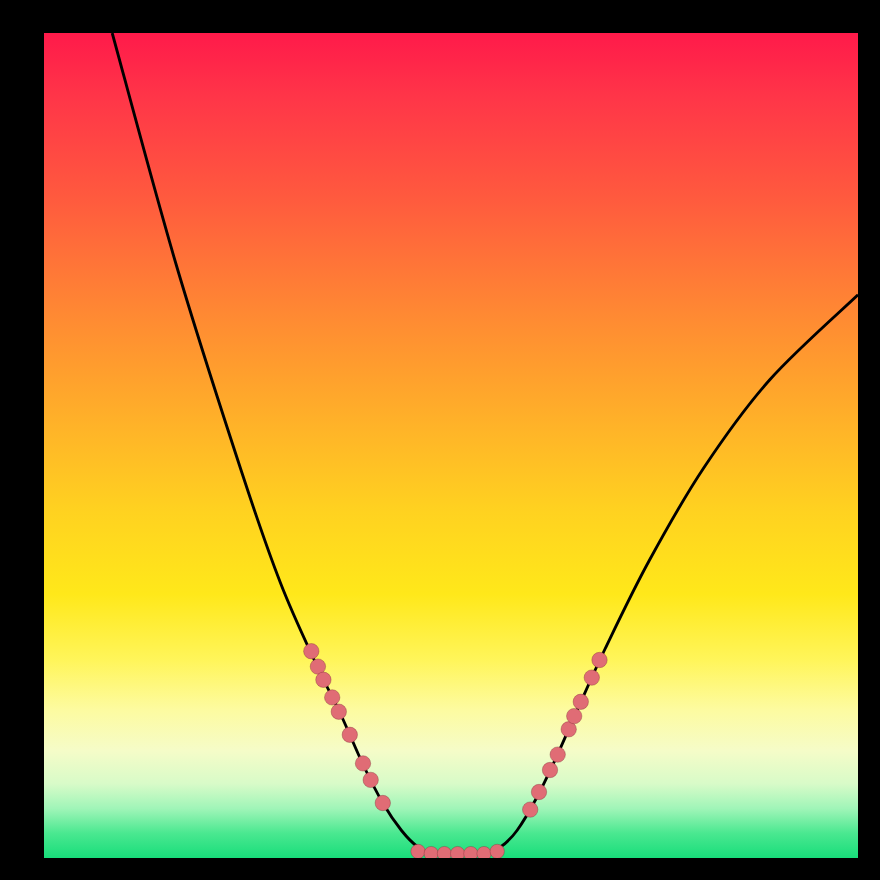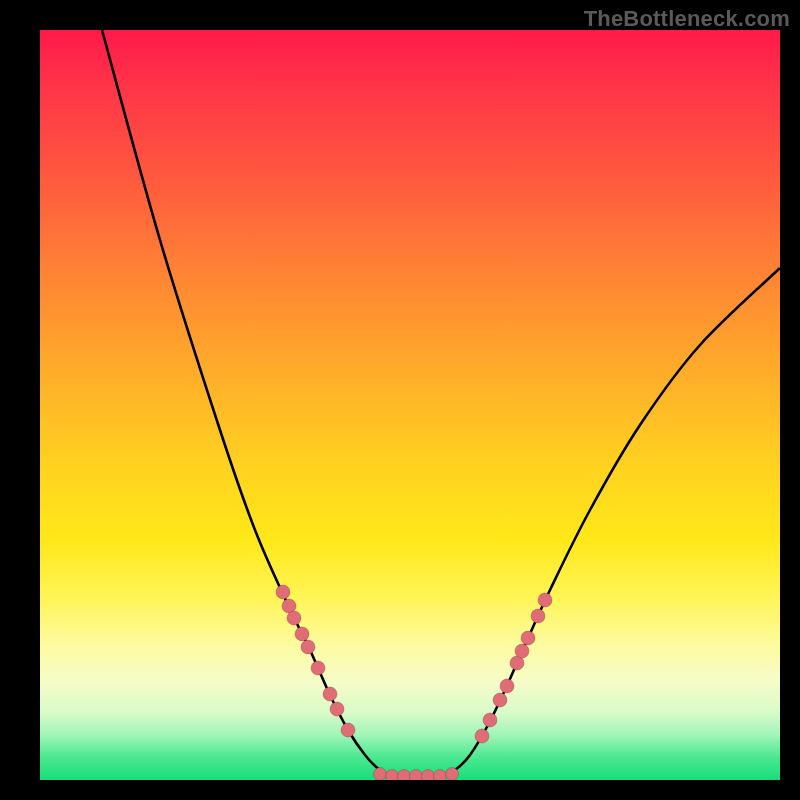--- a/index.html
+++ b/index.html
@@ -64,21 +64,20 @@
   .curve-path {
     fill: none;
     stroke: #000;
     stroke-width: 2.6;
   }
 </style>
 </head>
 <body>
 
 <div class="chart-container">
-  <div class="watermark">TheBottleneck.com</div>
   <div class="plot-area">
     <svg class="curve" viewBox="0 0 740 750">
       <path id="main-curve" class="curve-path" d="M 62 0 C 71.66666666666667 35, 100.33333333333333 143.33333333333331, 120 210 C 139.66666666666666 276.6666666666667, 164.16666666666666 351.6666666666667, 180 400 C 195.83333333333334 448.3333333333333, 203.66666666666666 470.8333333333333, 215 500 C 226.33333333333334 529.1666666666666, 238.83333333333334 555, 248 575 C 257.1666666666667 595, 263 605, 270 620 C 277 635, 283.6666666666667 651.6666666666666, 290 665 C 296.3333333333333 678.3333333333334, 302.1666666666667 690, 308 700 C 313.8333333333333 710, 319.6666666666667 718.3333333333334, 325 725 C 330.3333333333333 731.6666666666666, 335 736.5, 340 740 C 345 743.5, 345 745, 355 746 C 365 747, 390 747, 400 746 C 410 745, 410 743.5, 415 740 C 420 736.5, 424.5 732.5, 430 725 C 435.5 717.5, 442.1666666666667 705.8333333333334, 448 695 C 453.8333333333333 684.1666666666666, 458.8333333333333 673.3333333333334, 465 660 C 471.1666666666667 646.6666666666666, 477.5 631.6666666666666, 485 615 C 492.5 598.3333333333334, 499.1666666666667 582.5, 510 560 C 520.8333333333334 537.5, 535 507.5, 550 480 C 565 452.5, 581.6666666666666 422.5, 600 395 C 618.3333333333334 367.5, 636.6666666666666 341.1666666666667, 660 315 C 683.3333333333334 288.8333333333333, 726.6666666666666 250.83333333333334, 740 238"></path>
       <g id="markers-left">
           <circle cx="243" cy="562" r="7" class="marker"></circle>
           <circle cx="249" cy="576" r="7" class="marker"></circle>
           <circle cx="254" cy="588" r="7" class="marker"></circle>
           <circle cx="262" cy="604" r="7" class="marker"></circle>
           <circle cx="268" cy="617" r="7" class="marker"></circle>
           <circle cx="278" cy="638" r="7" class="marker"></circle>

